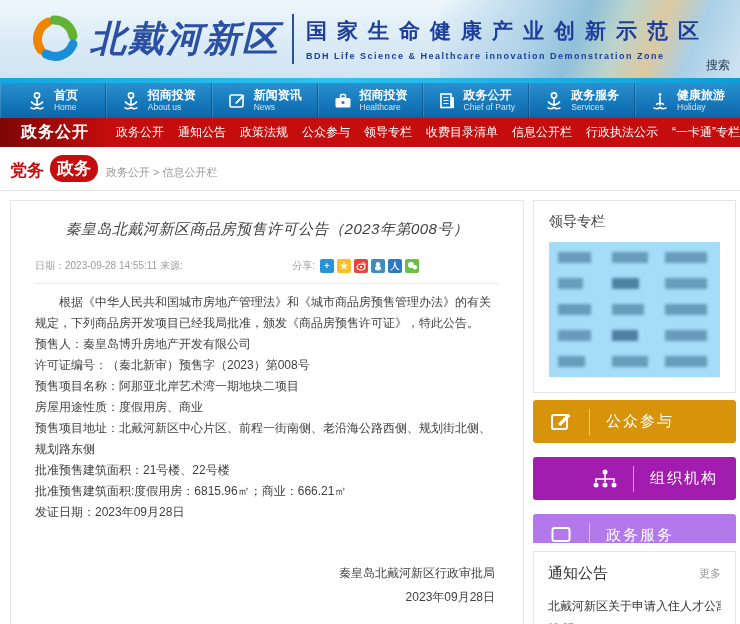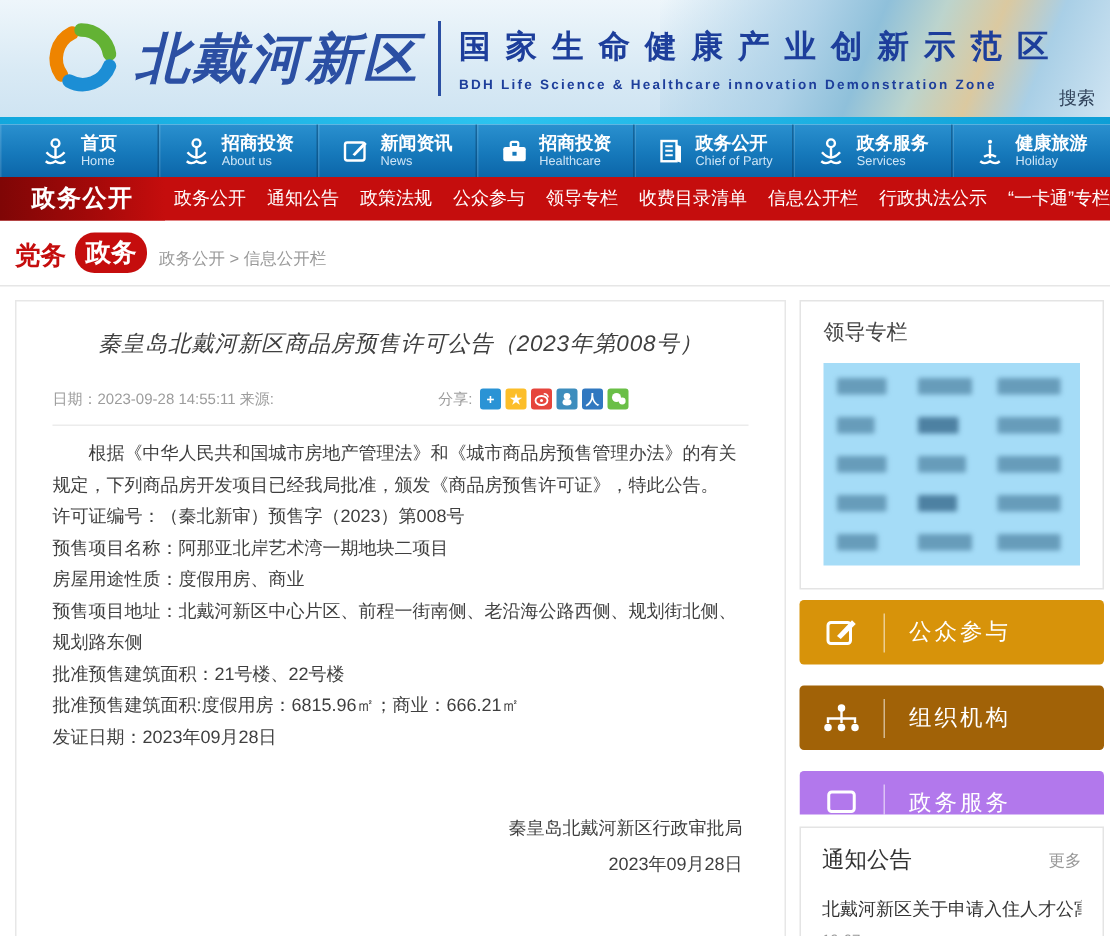--- a/index.html
+++ b/index.html
@@ -64,21 +64,21 @@
   .pill { height:11px; border-radius:1px; background:rgba(52,104,136,.55); filter:blur(1.6px); }
   .pill:nth-child(3n+2){ width:80%; } .pill:nth-child(3n+1){ width:72%; } .pill:nth-child(3n){ width:92%; }
   .pill:nth-child(4){ width:55%; } .pill:nth-child(5){ width:60%; background:rgba(40,90,125,.7);} .pill:nth-child(8){ width:70%; }
   .pill:nth-child(11){ background:rgba(40,90,125,.7); width:58%; } .pill:nth-child(13){ width:60%; }
 
   .side-btn { height:43px; border-radius:3px; margin-top:14px; display:flex; align-items:center; cursor:pointer; color:#fff; }
   .side-btn.first { margin-top:7px; }
   .btn-ic { width:56px; display:flex; align-items:center; justify-content:center; }
   .btn-sep { width:1px; height:26px; background:rgba(255,255,255,.55); }
   .btn-label { font-size:15px; letter-spacing:2px; margin-left:16px; }
-  .b-orange { background:#d7930a; } .b-red { background:#a16207; } .b-purple { background:#b278ec; }
+  .b-orange { background:#d7930a; } .b-red { background:#a21caf;padding-left:44px; } .b-purple { background:#b278ec; }
   .clip-wrap { height:29px; overflow:hidden; }
   .clip-wrap .side-btn { margin-top:0; border-radius:3px 3px 0 0; }
   .btn-gap { height:14px; }
 
   .notice-card { border:1px solid #e4e4e4; background:#fff; margin-top:8px; padding:12px 14px 14px 14px; flex:1; }
   .notice-head { display:flex; justify-content:space-between; align-items:center; }
   .notice-title { font-size:15px; color:#333; }
   .notice-more { font-size:11px; color:#999; cursor:pointer; text-decoration:none; }
   .notice-item-title { font-size:12px; color:#333; margin-top:15px; white-space:nowrap; overflow:hidden; cursor:pointer; }
   .notice-item-date { font-size:10px; color:#999; margin-top:7px; }
@@ -256,20 +256,21 @@
           <span class="share-ic s6">
               <svg width="11" height="10" viewBox="0 0 11 10">
                 <circle cx="4" cy="4" r="3" fill="#fff"></circle>
                 <circle cx="7.8" cy="6.3" r="2.3" fill="#fff"></circle>
               </svg>
             </span>
         </span>
       </div>
       <div class="art-body">
         <p class="indent">根据《中华人民共和国城市房地产管理法》和《城市商品房预售管理办法》的有关规定，下列商品房开发项目已经我局批准，颁发《商品房预售许可证》，特此公告。</p>
+        <p>预售人：秦皇岛博升房地产开发有限公司</p>
         <p>许可证编号：（秦北新审）预售字（2023）第008号</p>
         <p>预售项目名称：阿那亚北岸艺术湾一期地块二项目</p>
         <p>房屋用途性质：度假用房、商业</p>
         <p>预售项目地址：北戴河新区中心片区、前程一街南侧、老沿海公路西侧、规划街北侧、规划路东侧</p>
         <p>批准预售建筑面积：21号楼、22号楼</p>
         <p>批准预售建筑面积:度假用房：6815.96㎡；商业：666.21㎡</p>
         <p>发证日期：2023年09月28日</p>
         <div class="sign-block">
           <div>秦皇岛北戴河新区行政审批局</div>
           <div>2023年09月28日</div>

